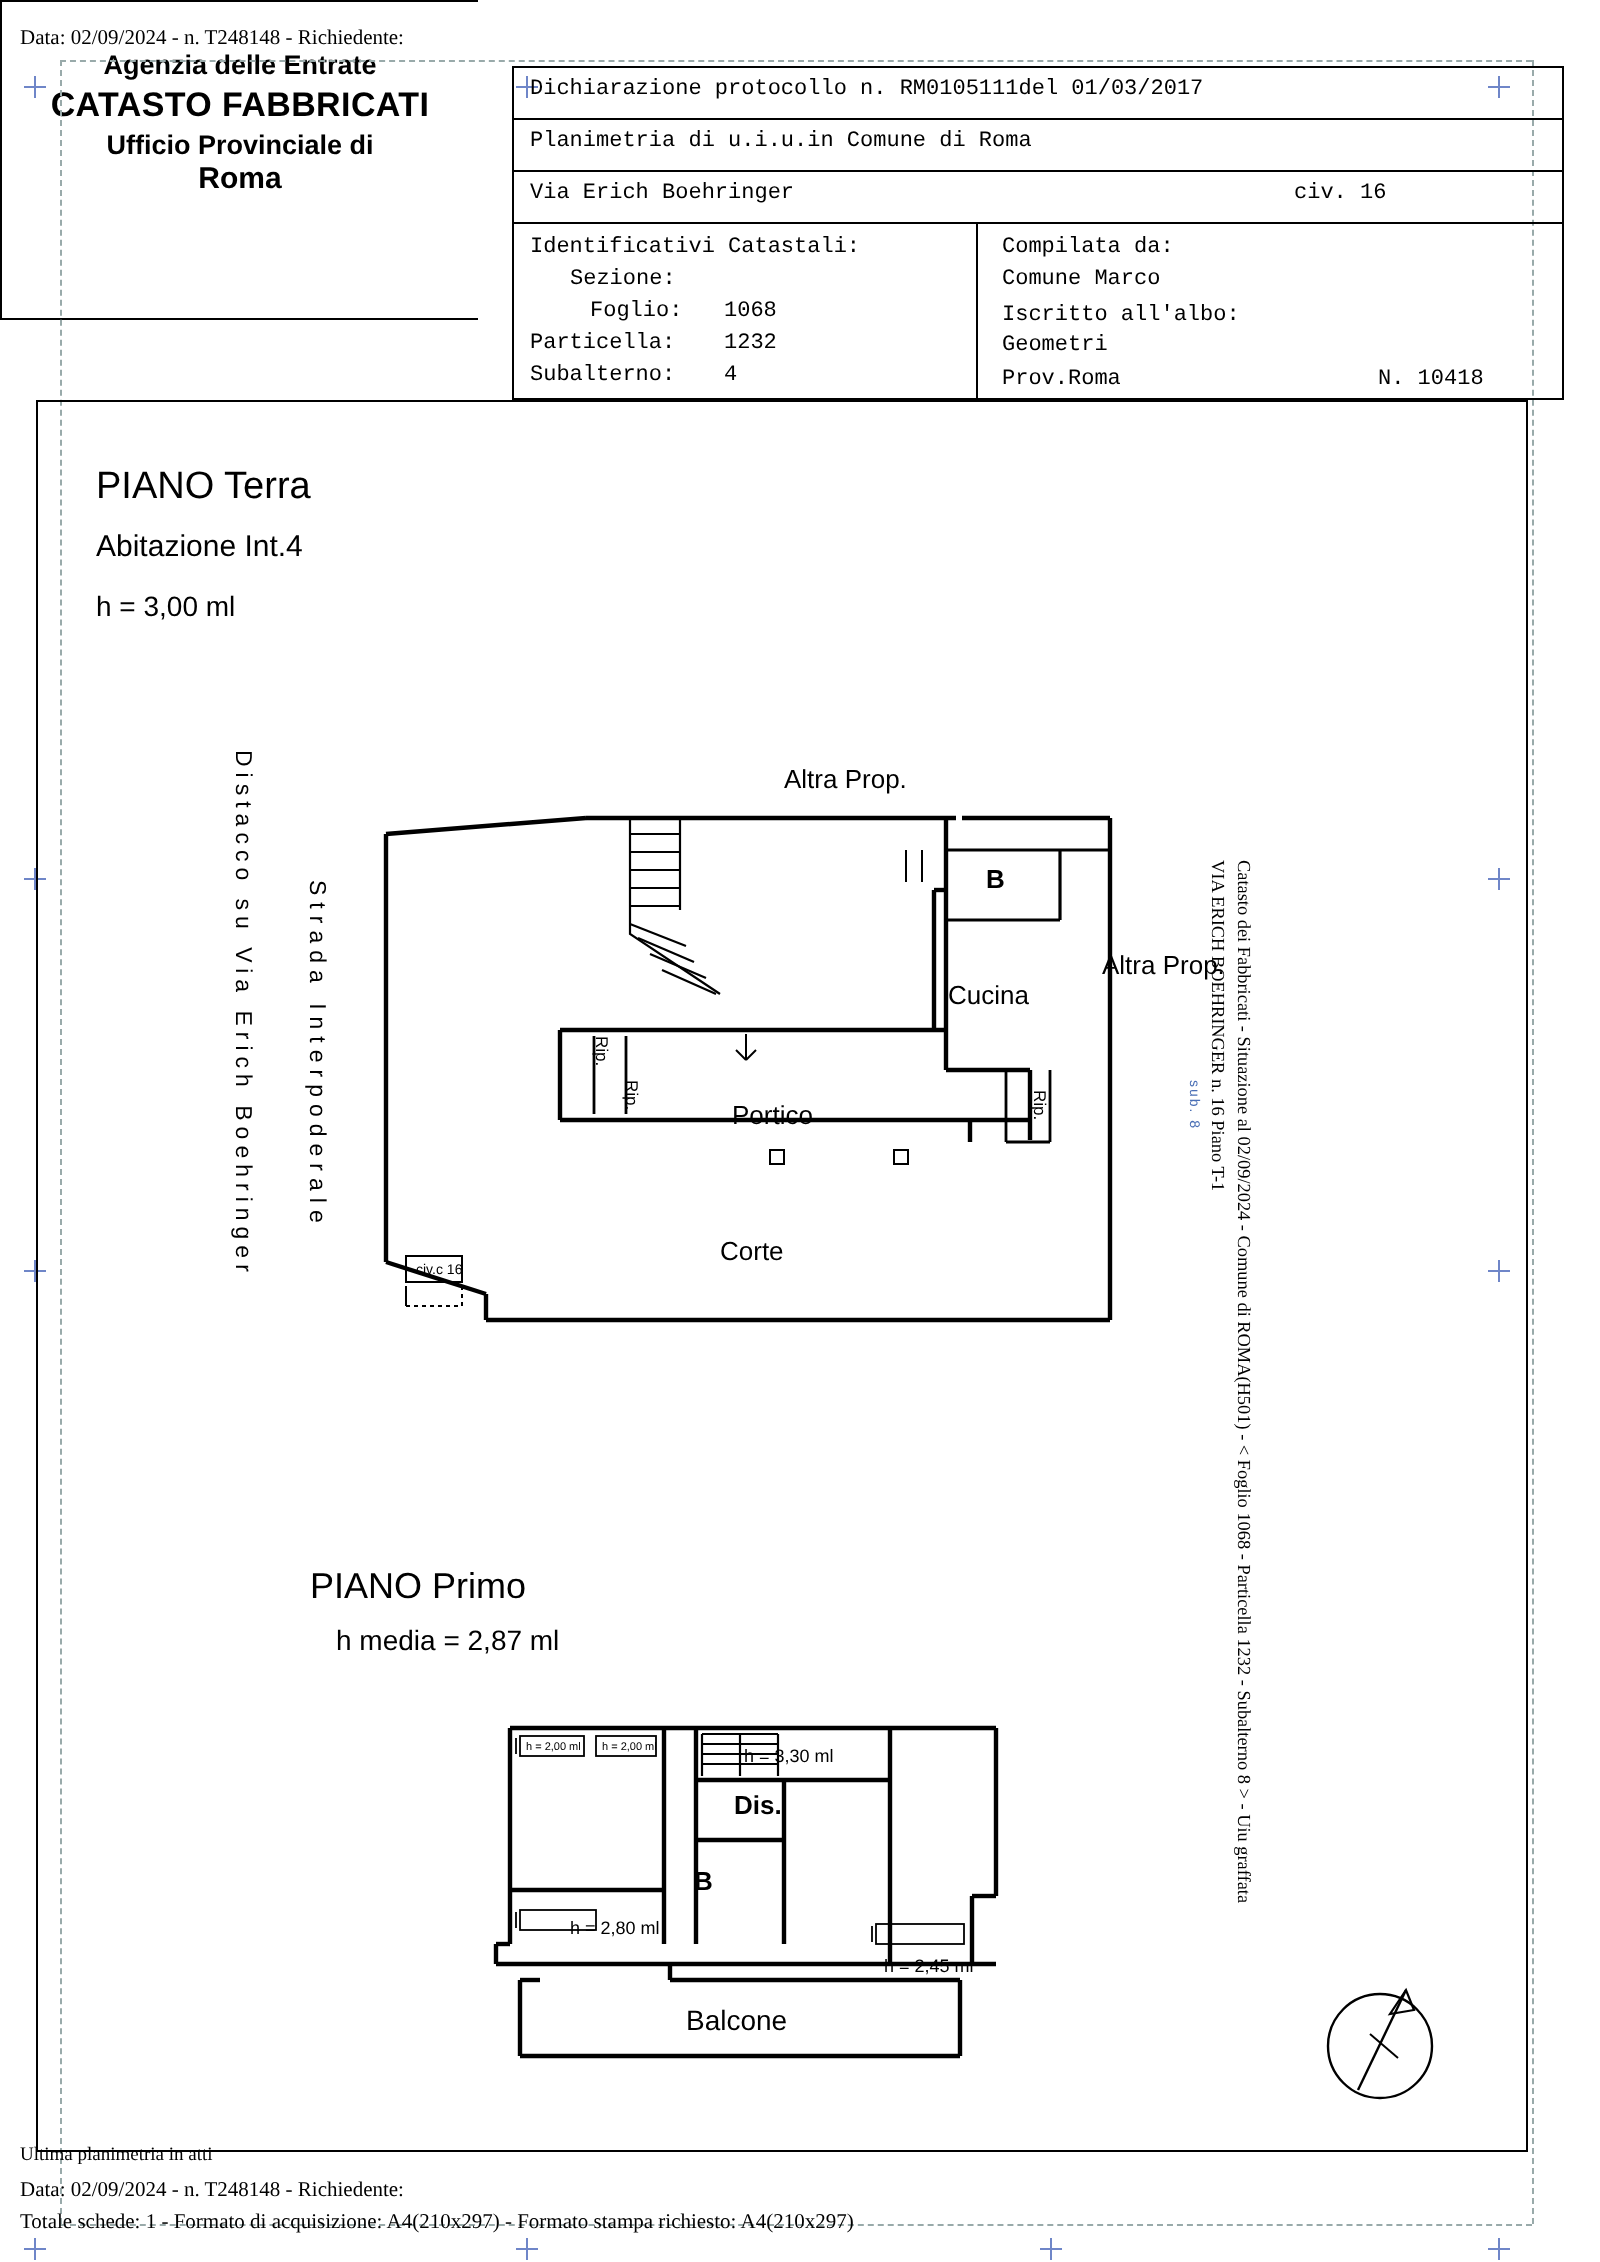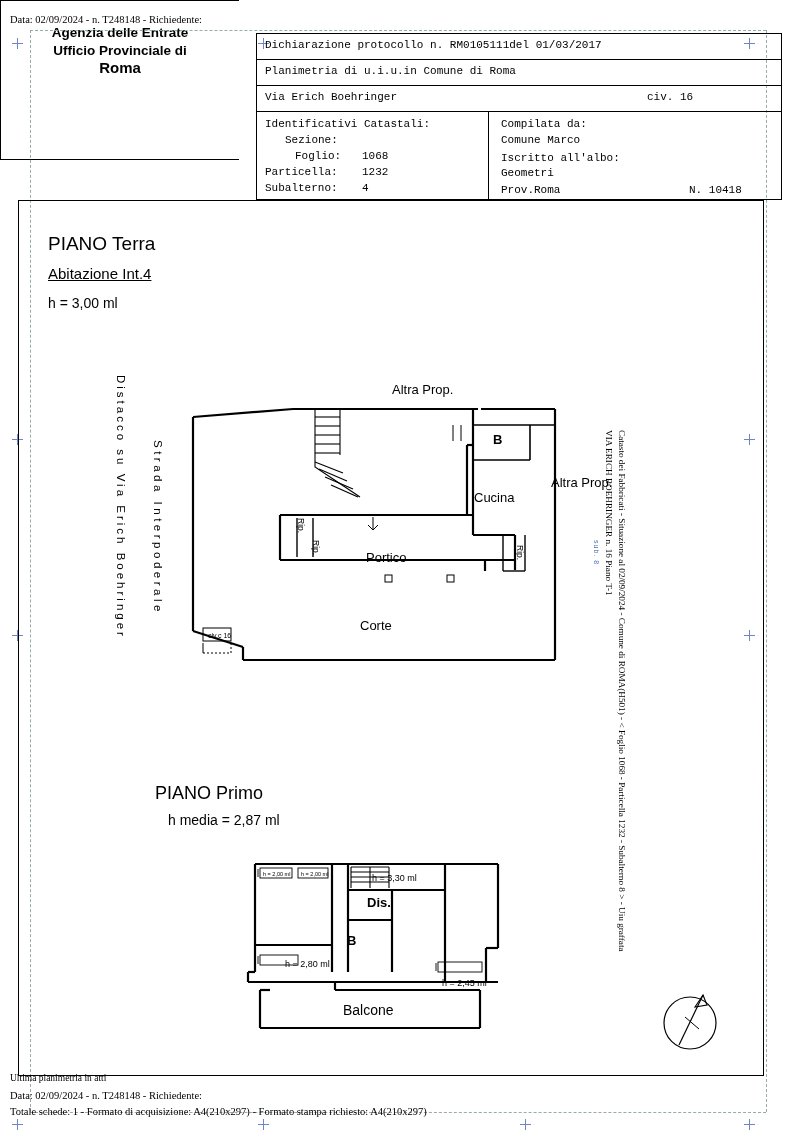--- a/index.html
+++ b/index.html
@@ -73,21 +73,21 @@
   .r4r{position:absolute;font-family:"Liberation Mono",monospace;font-size:11px;}
 
   
   .mainFrame{
     position:absolute;left:18px;top:200px;width:746px;height:876px;
     border:1px solid #000;box-sizing:border-box;
   }
 
   
   .t-piano-terra{left:48px;top:233px;font-size:19px;}
-  .t-abit{left:48px;top:265px;font-size:15px;text-decoration:underline;}
+  .t-abit{left:48px;top:265px;font-size:15px;}
   .t-h300{left:48px;top:295px;font-size:14px;}
   .t-piano-primo{left:155px;top:783px;font-size:18px;}
   .t-hmedia{left:168px;top:812px;font-size:14px;}
 
   
   .vert{
     position:absolute;
     writing-mode:vertical-rl;
     text-orientation:mixed;
     font-family:"Liberation Sans",sans-serif;
@@ -145,20 +145,21 @@
   <div class="cross" style="left:744px;top:1119px;"></div>
 
   <div class="tick" style="left:30px;top:30px;width:736px;height:1px;background:transparent;border-top:1px dashed #9aa;"></div>
   <div class="tick" style="left:30px;top:1112px;width:736px;height:1px;background:transparent;border-top:1px dashed #9aa;"></div>
   <div class="tick" style="left:30px;top:30px;width:1px;height:1082px;background:transparent;border-left:1px dashed #9aa;"></div>
   <div class="tick" style="left:766px;top:30px;width:1px;height:1082px;background:transparent;border-left:1px dashed #9aa;"></div>
 
   <div class="hdrLeft">
     <div class="hdrLeftInner">
       <div class="h-agen">Agenzia delle Entrate</div>
+      <div class="h-cat">CATASTO FABBRICATI</div>
       <div class="h-uff">Ufficio Provinciale di</div>
       <div class="h-roma">Roma</div>
     </div>
   </div>
 
   <div class="hdrRight">
     <div class="hdrRow1">
       <span class="t hdrtxt">Dichiarazione protocollo n. RM0105111del  01/03/2017</span>
     </div>
     <div class="hdrRow2">

